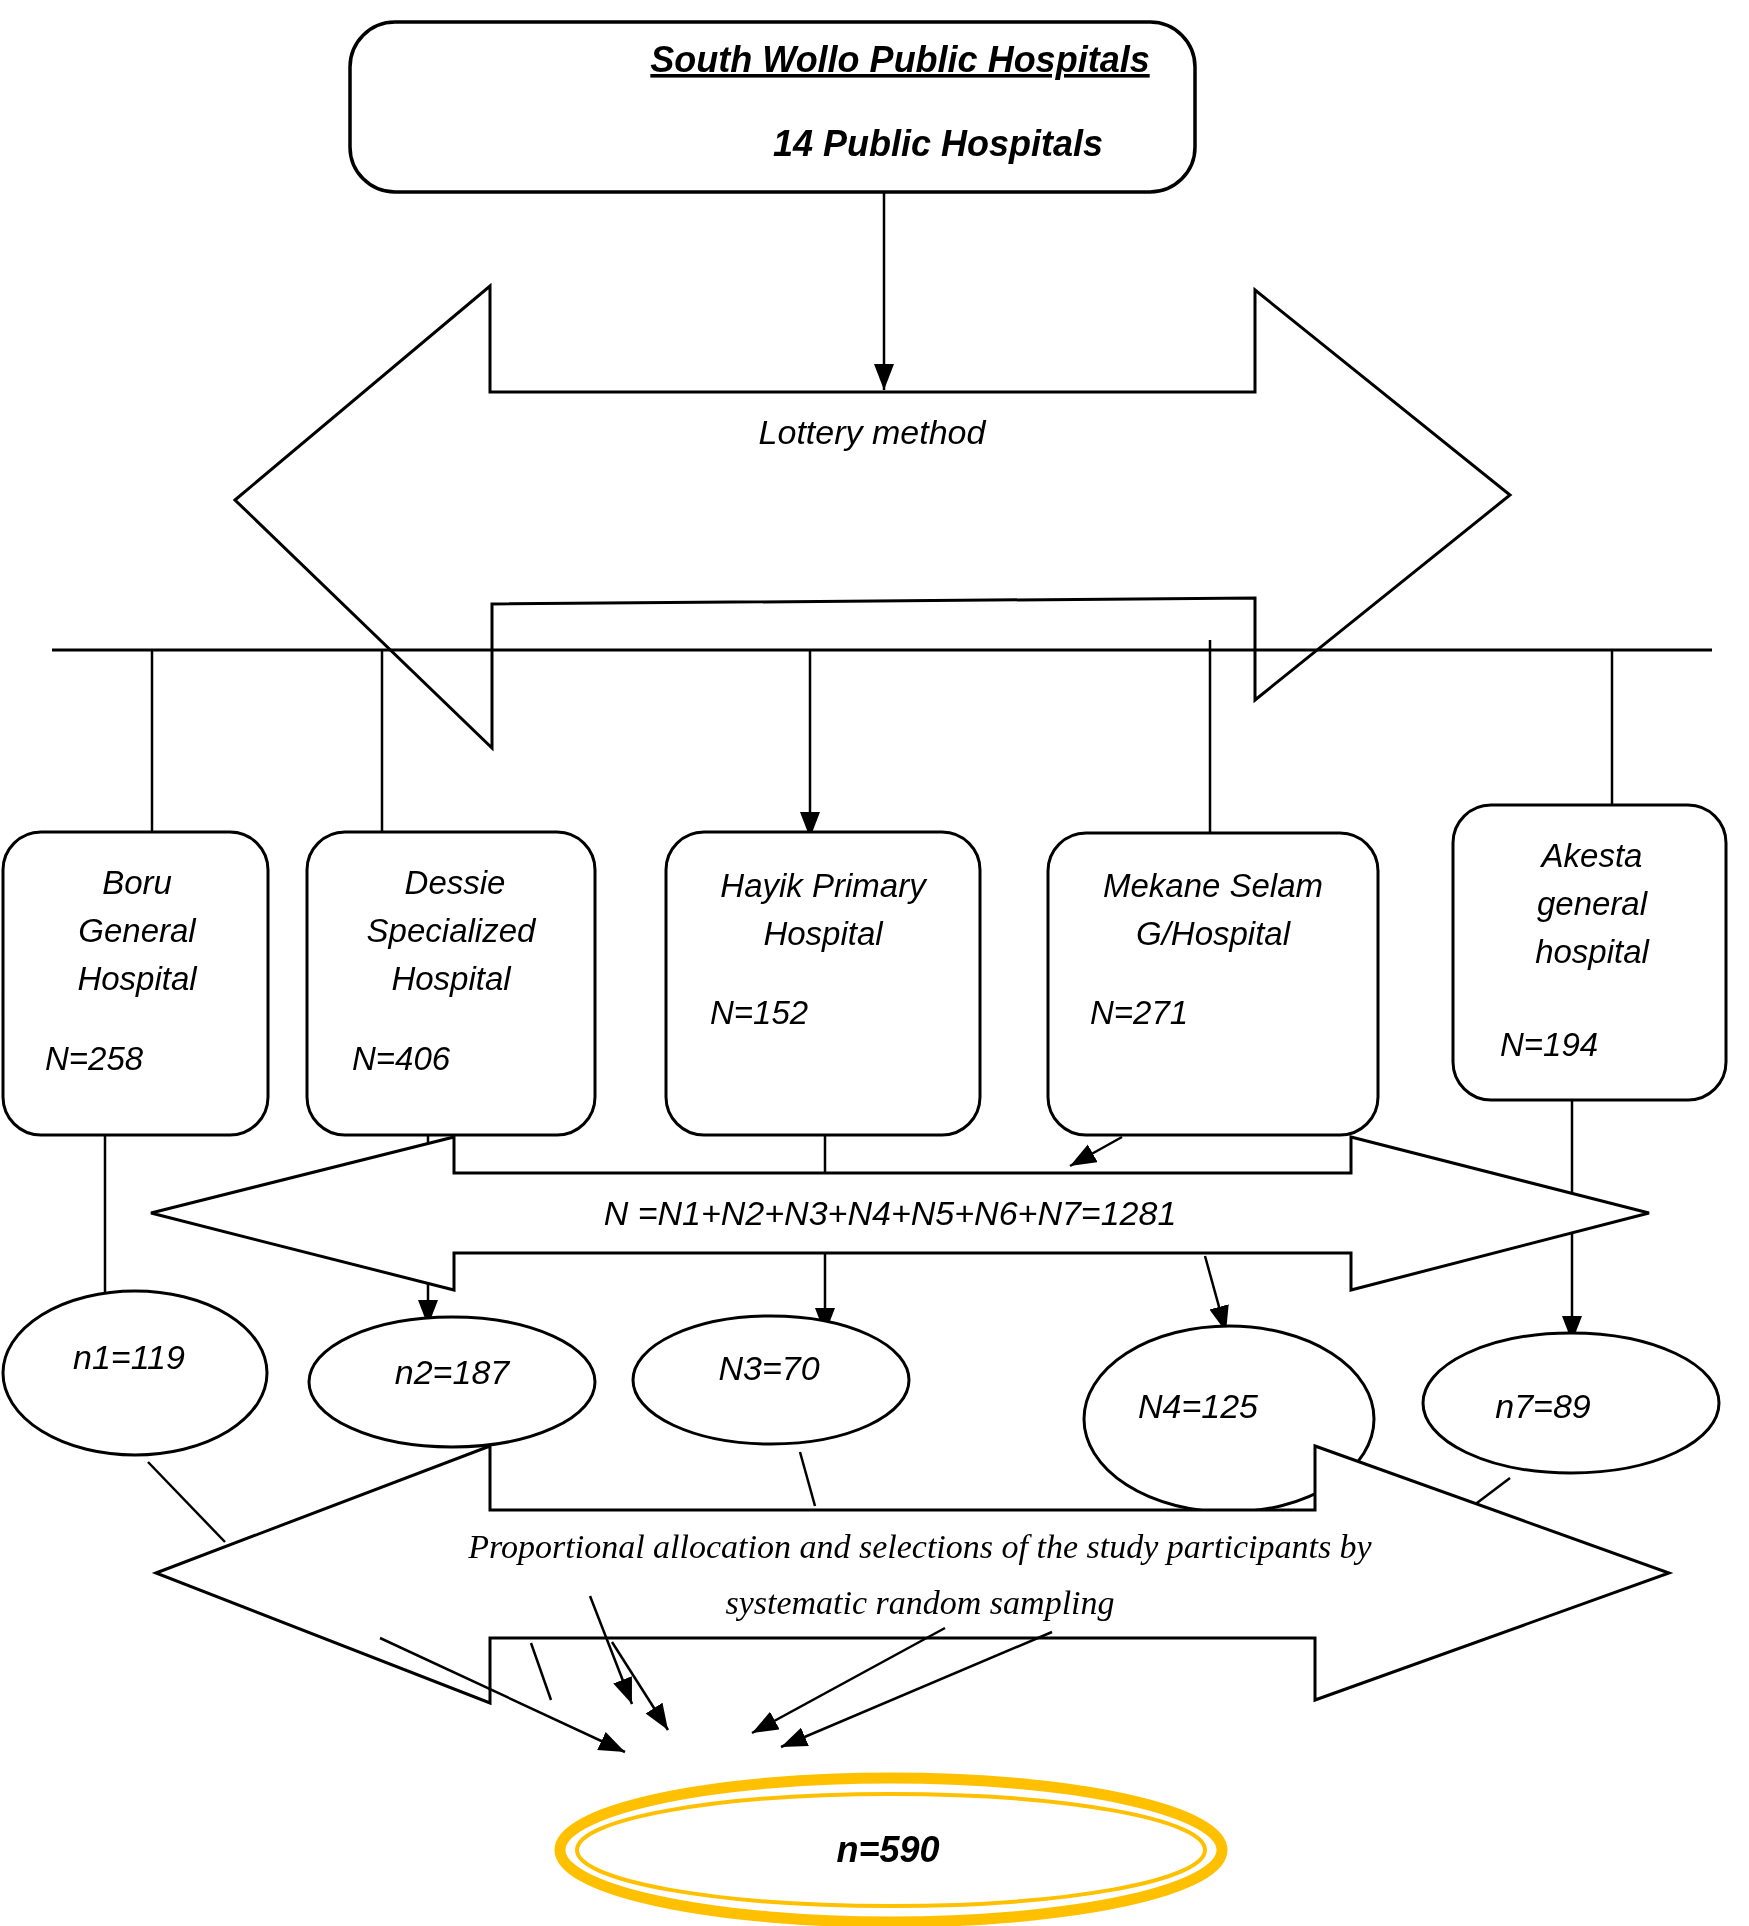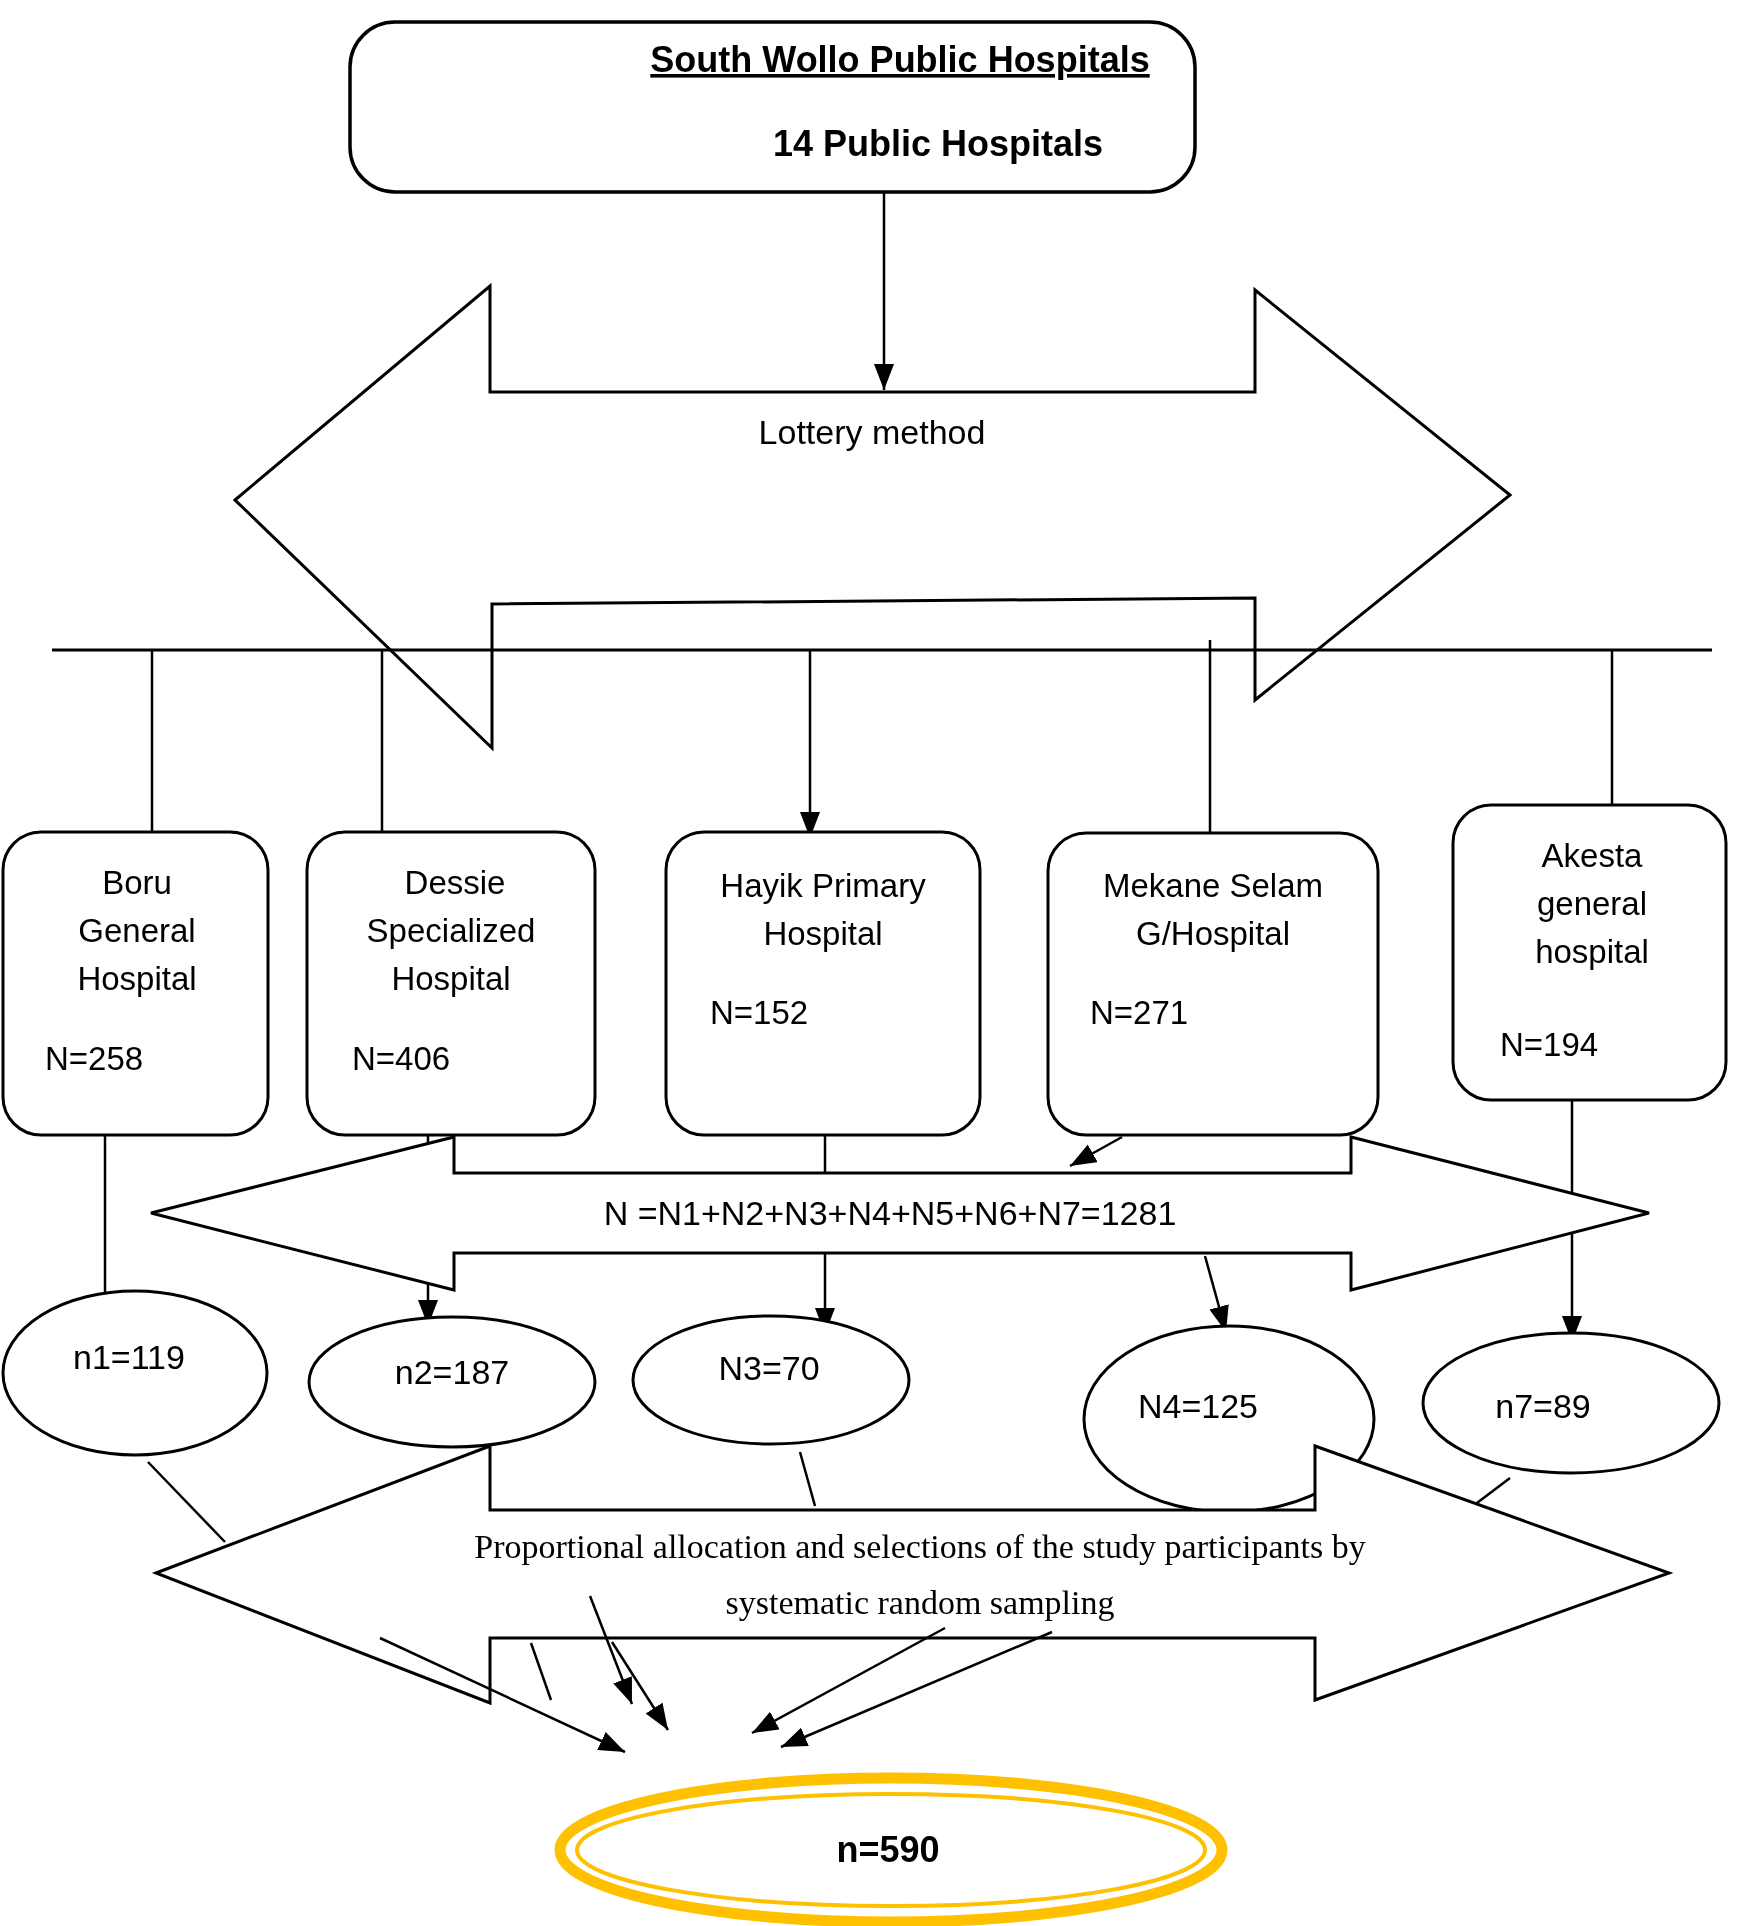--- a/index.html
+++ b/index.html
@@ -1,16 +1,16 @@
 <!DOCTYPE html>
 <html><head>
 <meta charset="utf-8">
 <style>
   html,body{margin:0;padding:0;background:#ffffff;}
-  .stage{position:relative;width:1749px;height:1926px;background:#fff;overflow:hidden;}
+  .stage{position:relative;width:1749px;height:1926px;background:#fff;overflow:hidden;font-style:italic;}
   svg{display:block;}
   text{fill:#000;}
   .sans{font-family:"Liberation Sans", sans-serif;}
   .serif{font-family:"Liberation Serif", serif;}
   .b{font-weight:bold;}
   .u{text-decoration:underline;}
   .shape{fill:#ffffff;stroke:#000000;stroke-width:3;}
   .ln{stroke:#000000;stroke-width:3;fill:none;}
   .thin{stroke:#000000;stroke-width:2.5;fill:none;}
 </style>

